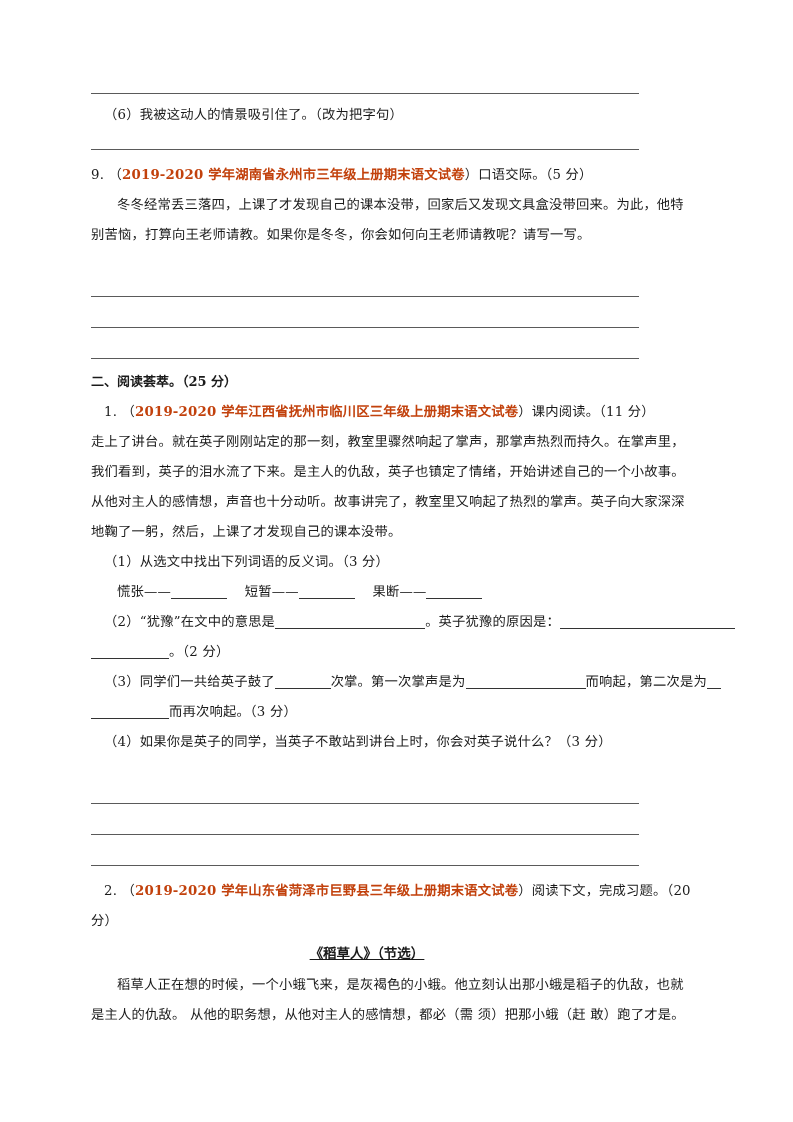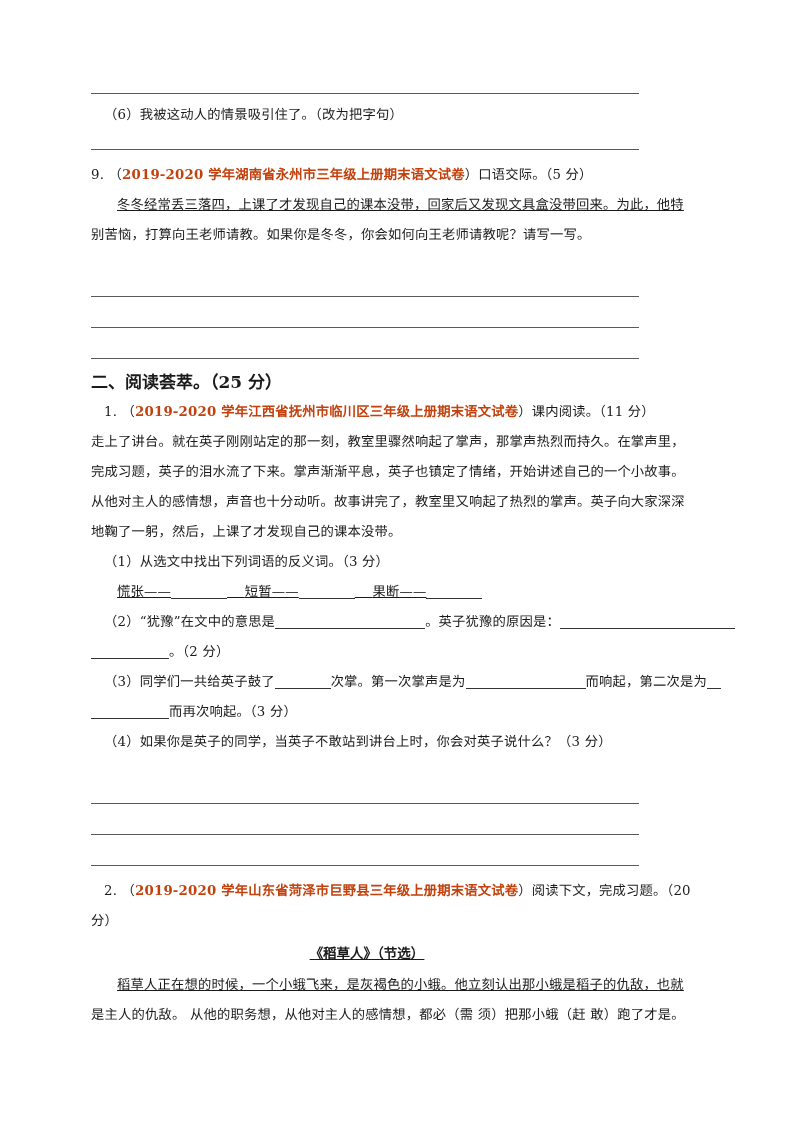--- a/index.html
+++ b/index.html
@@ -30,21 +30,21 @@
     width: 612px;
   }
 
   
   .line {
     font-size: 13.3px;
     line-height: 30px;
     letter-spacing: 0.2px;
     white-space: nowrap;
   }
-  .indent2 { text-indent: 0; padding-left: 26px; text-decoration: underline; }
+  .indent2 { text-indent: 0; padding-left: 26px; }
   .indent1 { padding-left: 13px; }
 
   
   .rule-block { padding-top: 2px; }
   .rule {
     height: 30px;
     border-bottom: 1px solid #5a5a5a;
     width: 548px;
   }
 
@@ -62,21 +62,21 @@
   .b-xxl { width: 175px; }
   .b-tail { width: 14px; }
 
   .red {
     color: #c2410c;
     font-weight: bold;
     font-family: "DejaVu Serif", "Liberation Serif", serif;
   }
 
   .sect-head {
-    font-size: 17px;
+    font-size: 13px;
     font-weight: bold;
     line-height: 30px;
   }
   .title-line {
     font-size: 13.5px;
     font-weight: bold;
     line-height: 34px;
     text-align: center;
     padding-right: 60px;
     text-decoration: underline;
@@ -116,21 +116,21 @@
 
     <div class="spacer-14" style="height:8px;"></div>
     <div class="sect-head">二、阅读荟萃。（25 分）</div>
 
     <div class="line indent1">
       <span>1.</span>
       <span>（</span><span class="red">2019-2020 学年江西省抚州市临川区三年级上册期末语文试卷</span><span>）</span><span>课内阅读。（11 分）</span>
     </div>
 
     <div class="line">走上了讲台。就在英子刚刚站定的那一刻，教室里骤然响起了掌声，那掌声热烈而持久。在掌声里，</div>
-    <div class="line">完成习题，英子的泪水流了下来。掌声渐渐平息，英子也镇定了情绪，开始讲述自己的一个小故事。</div>
+    <div class="line">我们看到，英子的泪水流了下来。是主人的仇敌，英子也镇定了情绪，开始讲述自己的一个小故事。</div>
     <div class="line">从他对主人的感情想，声音也十分动听。故事讲完了，教室里又响起了热烈的掌声。英子向大家深深</div>
     <div class="line">地鞠了一躬，然后，上课了才发现自己的课本没带。</div>
 
     <div class="line indent1">（1）从选文中找出下列词语的反义词。（3 分）</div>
     <div class="line indent2">
       <span>慌张——</span><span class="blank b-sm"></span>
       &nbsp;&nbsp;&nbsp;<span>短暂——</span><span class="blank b-sm"></span>
       &nbsp;&nbsp;&nbsp;<span>果断——</span><span class="blank b-sm"></span>
     </div>
 

